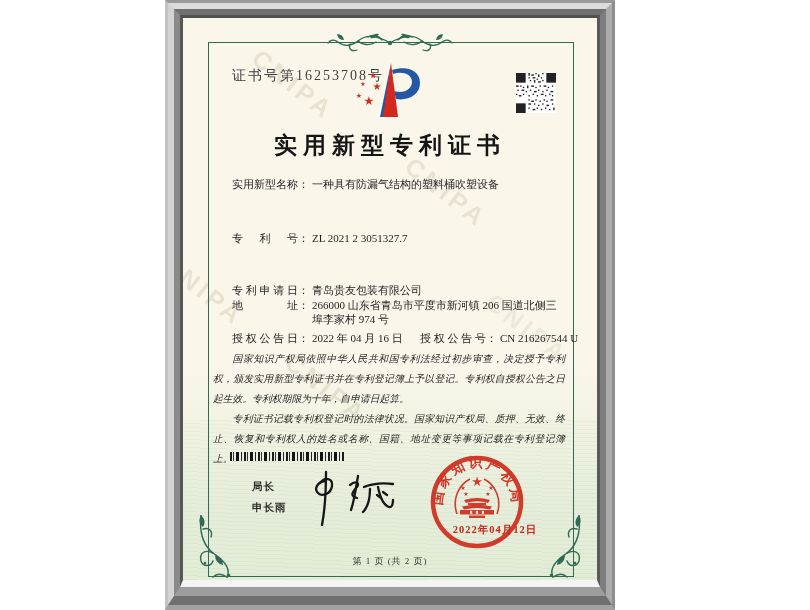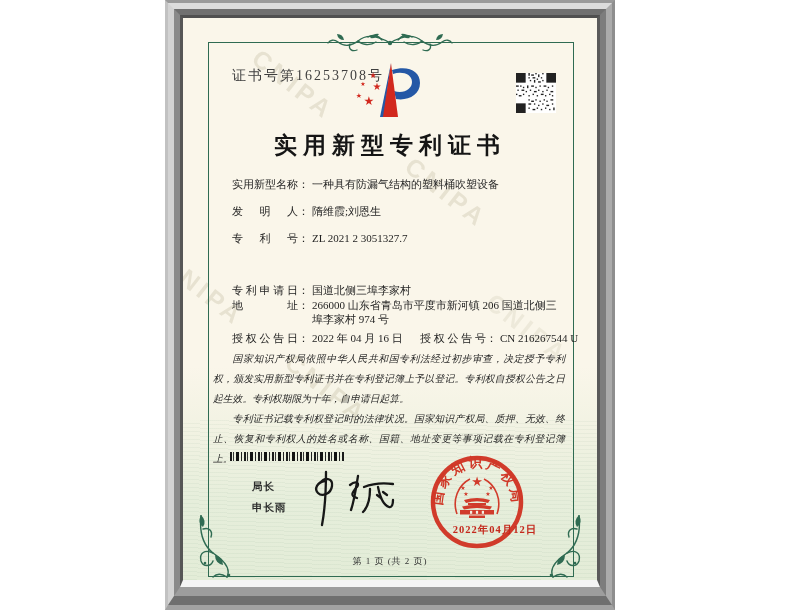--- a/index.html
+++ b/index.html
@@ -212,28 +212,25 @@
             <rect x="24" y="26" width="1" height="1"></rect>
                     <rect x="27" y="25" width="1" height="2"></rect>
           </g>
         </svg>
 
         <div class="title">实用新型专利证书</div>
 
         <div class="frow r0">
           <span class="flabel">实用新型名称</span><span class="fcolon">：</span><span class="fvalue">一种具有防漏气结构的塑料桶吹塑设备</span>
         </div>
-        <div class="frow r1">
-          <span class="flabel">发明人</span><span class="fcolon">：</span><span class="fvalue">隋维霞;刘恩生</span>
-        </div>
         <div class="frow r2">
           <span class="flabel">专利号</span><span class="fcolon">：</span><span class="fvalue">ZL 2021 2 3051327.7</span>
         </div>
         <div class="frow r4">
-          <span class="flabel">专利申请日</span><span class="fcolon">：</span><span class="fvalue">国道北侧三埠李家村</span>
+          <span class="flabel">专利申请日</span><span class="fcolon">：</span><span class="fvalue">青岛贵友包装有限公司</span>
         </div>
         <div class="frow r5">
           <span class="flabel">地址</span><span class="fcolon">：</span><span class="fvalue wrap">266000 山东省青岛市平度市新河镇 206 国道北侧三埠李家村 974 号</span>
         </div>
         <div class="frow r6">
           <span class="flabel">授权公告日</span><span class="fcolon">：</span><span class="fvalue">2022 年 04 月 16 日</span>
           <span class="pair2">
             <span class="flabel">授权公告号</span><span class="fcolon">：</span><span class="fvalue">CN 216267544 U</span>
           </span>
         </div>

